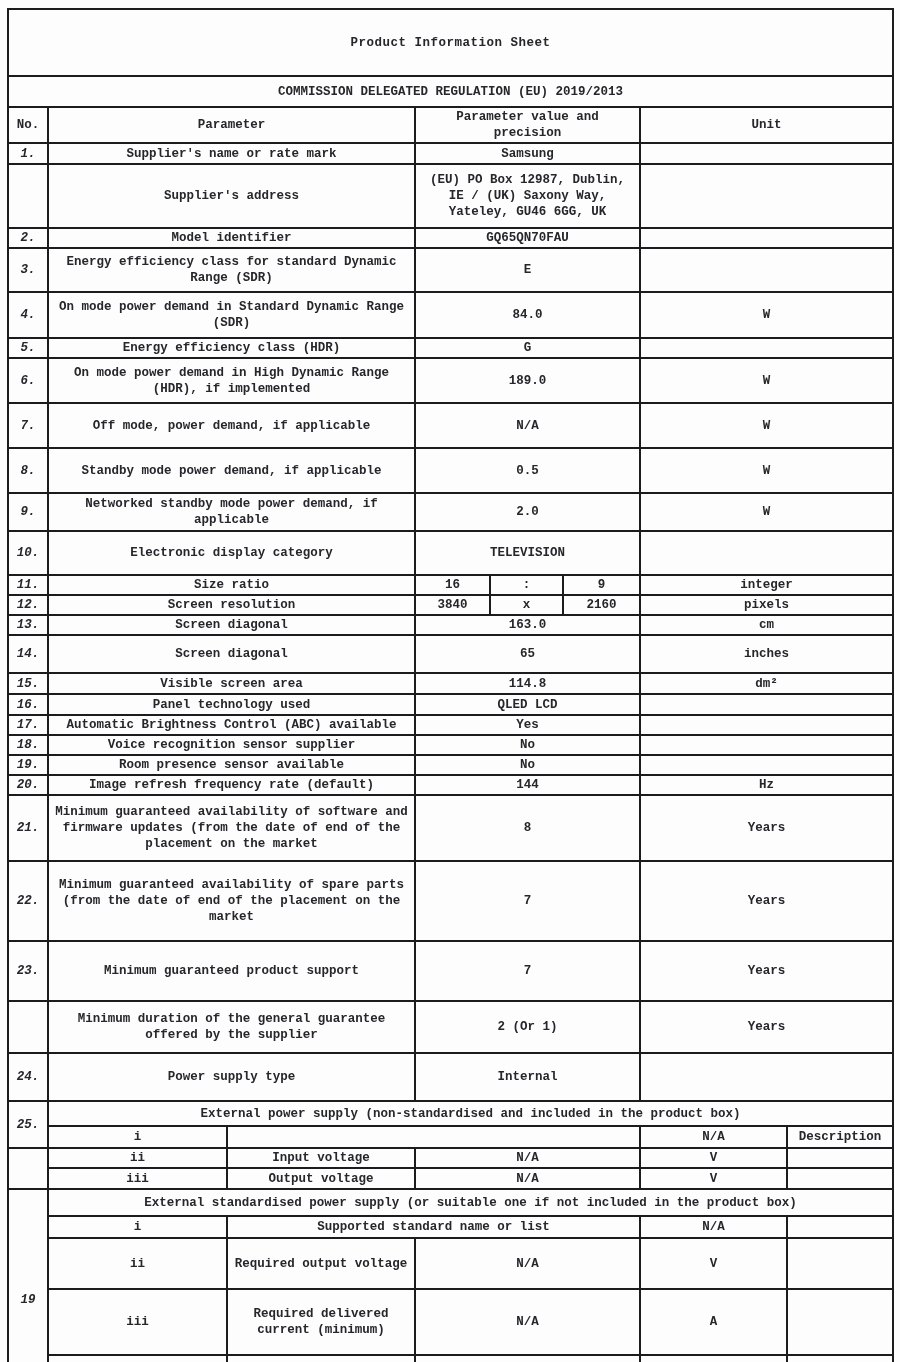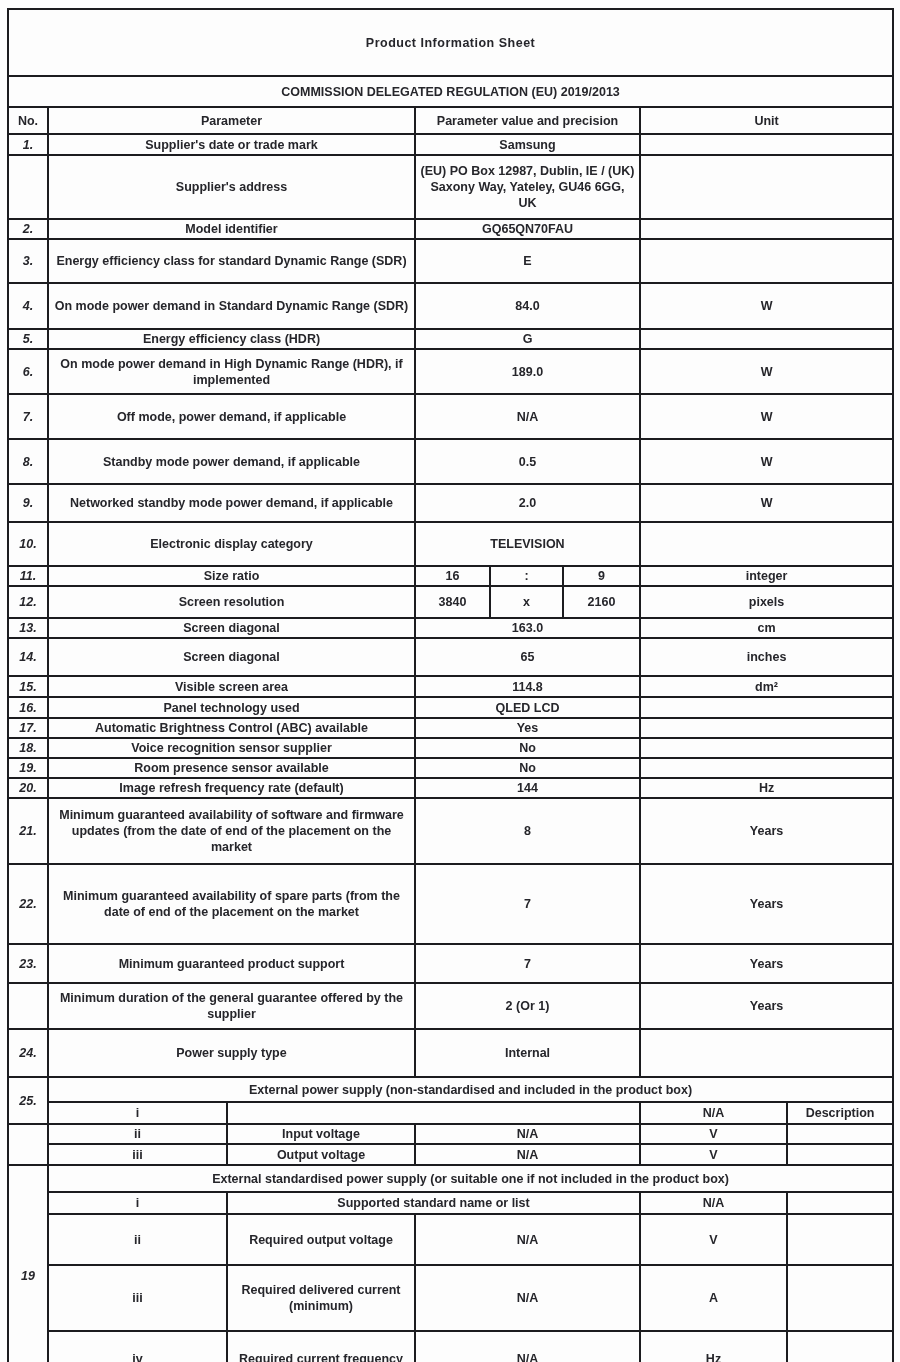--- a/index.html
+++ b/index.html
@@ -1,18 +1,18 @@
 <!DOCTYPE html>
 <html><head>
 <meta charset="utf-8">
 <style>
   html,body{margin:0;padding:0;background:#ffffff;}
   .page{
     width:900px;height:1362px;background:#fdfdfd;box-sizing:border-box;
-    padding:8px 7px;font-family:Liberation Sans, sans-serif;
+    padding:8px 7px;font-family:Liberation Mono, monospace;
     color:#26262b;
   }
   table.sheet{
     border-collapse:collapse;table-layout:fixed;width:886px;
   }
   table.sheet td{
     border:2px solid #1c1c1f;
     text-align:center;vertical-align:middle;
     font-size:12.5px;font-weight:bold;line-height:1.28;
     padding:1px 4px;overflow:hidden;
@@ -52,21 +52,21 @@
 
   <tr style="height:27px">
     <td class="head-cell">No.</td>
     <td class="head-cell" colspan="2">Parameter</td>
     <td class="head-cell" colspan="3">Parameter value and precision</td>
     <td class="head-cell" colspan="2">Unit</td>
   </tr>
 
   <tr style="height:21px">
     <td class="no-cell">1.</td>
-    <td class="param-cell" colspan="2">Supplier's date or trade mark</td>
+    <td class="param-cell" colspan="2">Supplier's name or rate mark</td>
     <td colspan="3">Samsung</td>
     <td colspan="2"></td>
   </tr>
 
   <tr style="height:64px">
     <td class="no-cell"></td>
     <td class="param-cell" colspan="2">Supplier's address</td>
     <td colspan="3">(EU) PO Box 12987, Dublin, IE / (UK) Saxony Way, Yateley, GU46 6GG, UK</td>
     <td colspan="2"></td>
   </tr>
@@ -136,21 +136,21 @@
 
   <tr style="height:20px">
     <td class="no-cell">11.</td>
     <td class="param-cell" colspan="2">Size ratio</td>
     <td>16</td>
     <td>:</td>
     <td>9</td>
     <td colspan="2">integer</td>
   </tr>
 
-  <tr style="height:32px">
+  <tr style="height:20px">
     <td class="no-cell">12.</td>
     <td class="param-cell" colspan="2">Screen resolution</td>
     <td>3840</td>
     <td>x</td>
     <td>2160</td>
     <td colspan="2">pixels</td>
   </tr>
 
   <tr style="height:20px">
     <td class="no-cell">13.</td>
@@ -215,28 +215,28 @@
     <td colspan="2">Years</td>
   </tr>
 
   <tr style="height:80px">
     <td class="no-cell">22.</td>
     <td class="param-cell" colspan="2">Minimum guaranteed availability of spare parts (from the date of end of the placement on the market</td>
     <td colspan="3">7</td>
     <td colspan="2">Years</td>
   </tr>
 
-  <tr style="height:39px">
+  <tr style="height:60px">
     <td class="no-cell">23.</td>
     <td class="param-cell" colspan="2">Minimum guaranteed product support</td>
     <td colspan="3">7</td>
     <td colspan="2">Years</td>
   </tr>
 
-  <tr style="height:46px">
+  <tr style="height:52px">
     <td class="no-cell"></td>
     <td class="param-cell" colspan="2">Minimum duration of the general guarantee offered by the supplier</td>
     <td colspan="3">2 (Or 1)</td>
     <td colspan="2">Years</td>
   </tr>
 
   <tr style="height:48px">
     <td class="no-cell">24.</td>
     <td class="param-cell" colspan="2">Power supply type</td>
     <td colspan="3">Internal</td>

